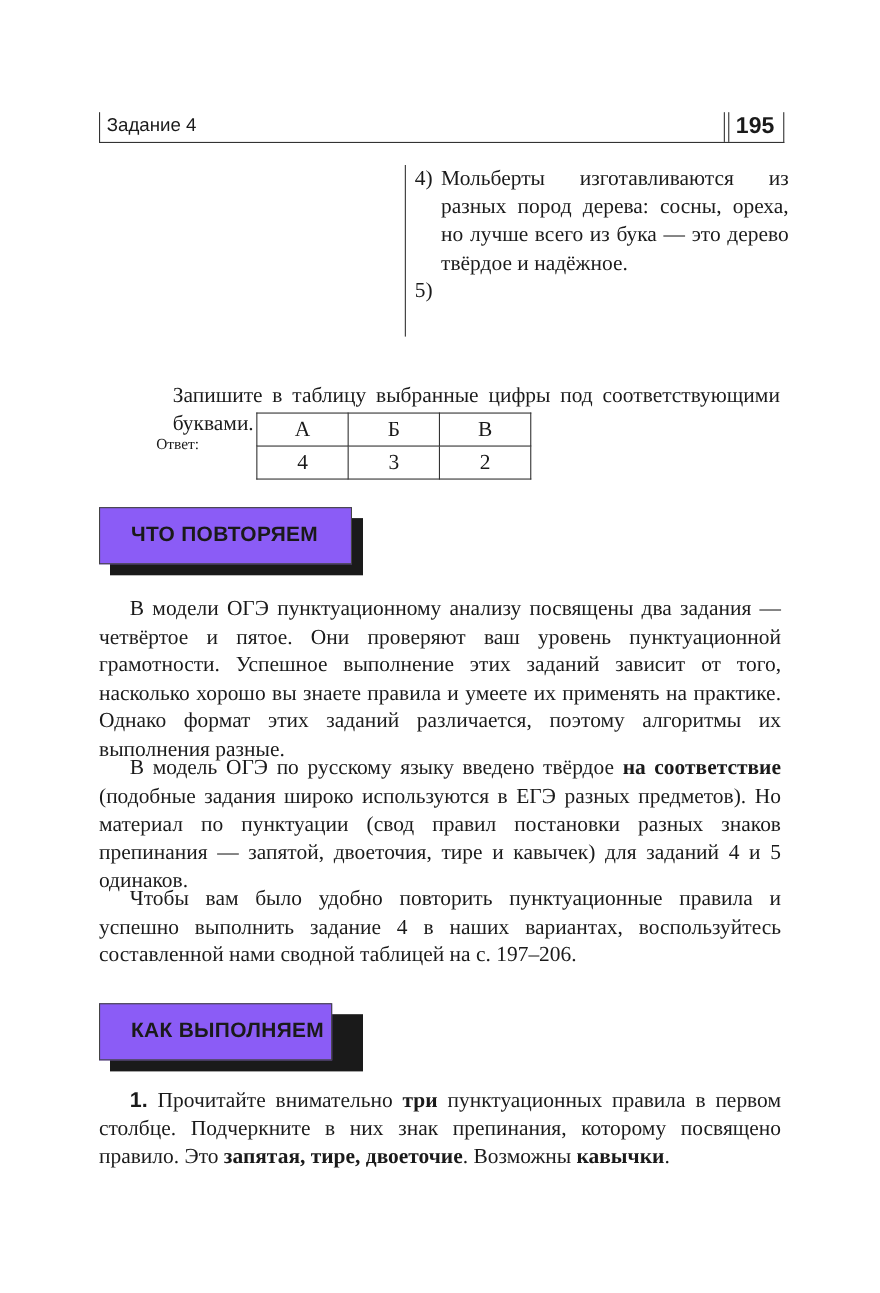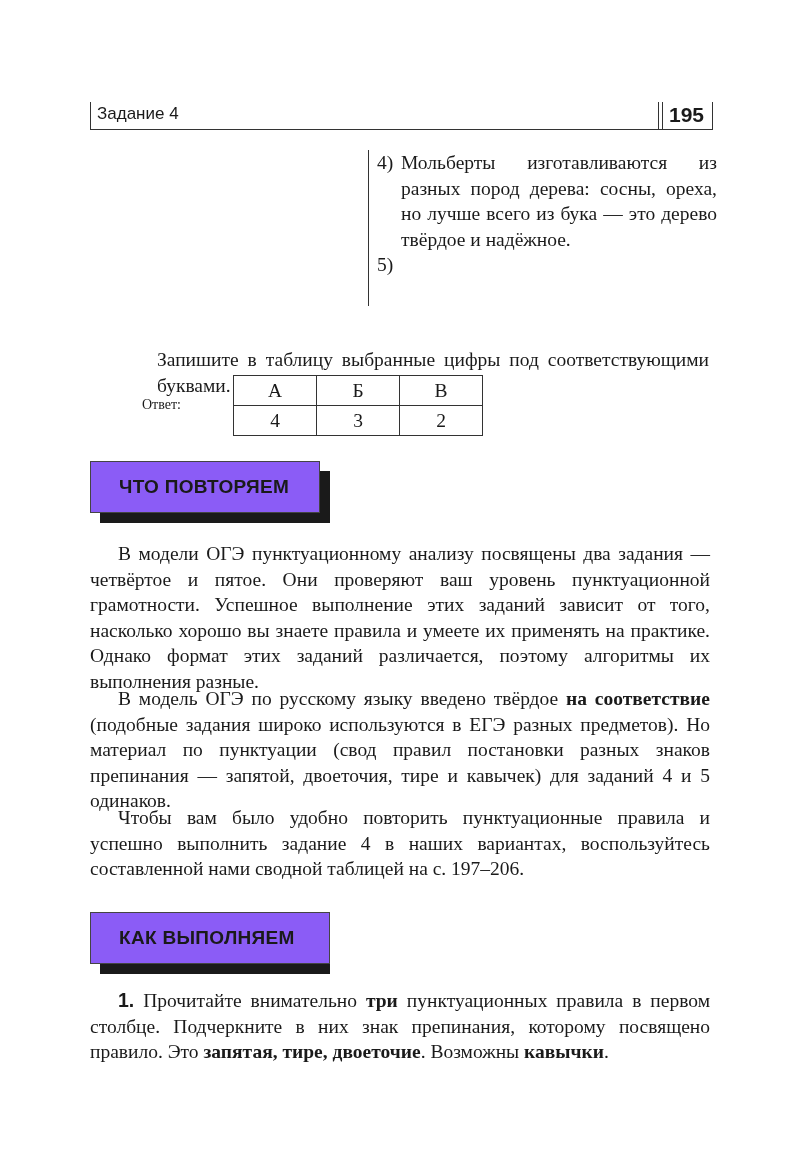--- a/index.html
+++ b/index.html
@@ -83,18 +83,18 @@
 </div>
 
 <div class="para indent" style="left:90px; top:541px; width:620px;">В модели ОГЭ пунктуационному анализу посвящены два задания — четвёртое и пятое. Они проверяют ваш уровень пунктуационной грамотности. Успешное выполнение этих заданий зависит от того, насколько хорошо вы знаете правила и умеете их применять на практике. Однако формат этих заданий различается, поэтому алгоритмы их выполнения разные.</div>
 
 <div class="para indent" style="left:90px; top:686px; width:620px;"><span>В модель ОГЭ по русскому языку введено твёрдое </span><b>на соответствие</b><span> (подобные задания широко используются в ЕГЭ разных предметов). Но материал по пунктуации (свод правил постановки разных знаков препинания — запятой, двоеточия, тире и кавычек) для заданий 4 и 5 одинаков.</span></div>
 
 <div class="para indent" style="left:90px; top:805px; width:620px;">Чтобы вам было удобно повторить пунктуационные правила и успешно выполнить задание 4 в наших вариантах, воспользуйтесь составленной нами сводной таблицей на с. 197–206.</div>
 
 <div class="sec" style="left:90px; top:912px;">
   <div class="sec-shadow"></div>
-  <div class="sec-box" style="width:240px;">
+  <div class="sec-box" style="width:212px;">
     <span class="sec-text sans">КАК ВЫПОЛНЯЕМ</span>
   </div>
 </div>
 
 <div class="para indent" style="left:90px; top:988px; width:620px;"><b class="sans">1.</b><span> Прочитайте внимательно </span><b>три</b><span> пунктуационных правила в первом столбце. Подчеркните в них знак препинания, которому посвящено правило. Это </span><b>запятая, тире, двоеточие</b><span>. Возможны </span><b>кавычки</b><span>.</span></div>
 
 </body></html>

